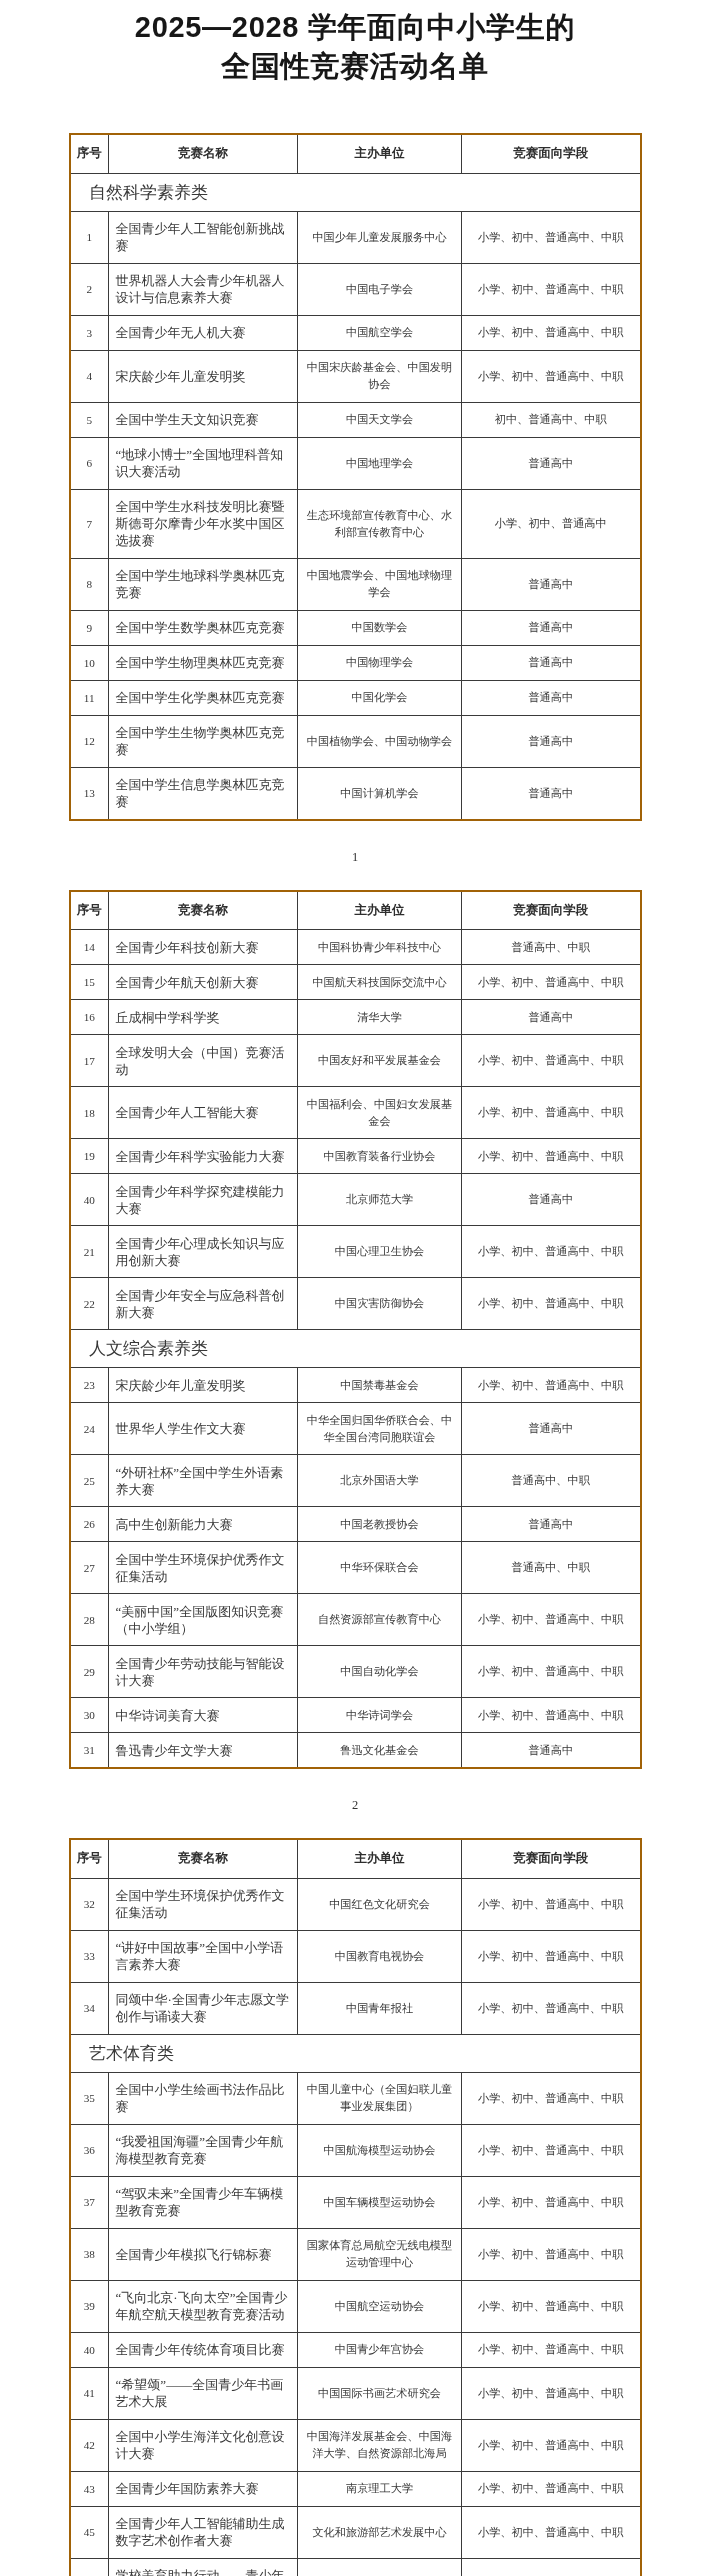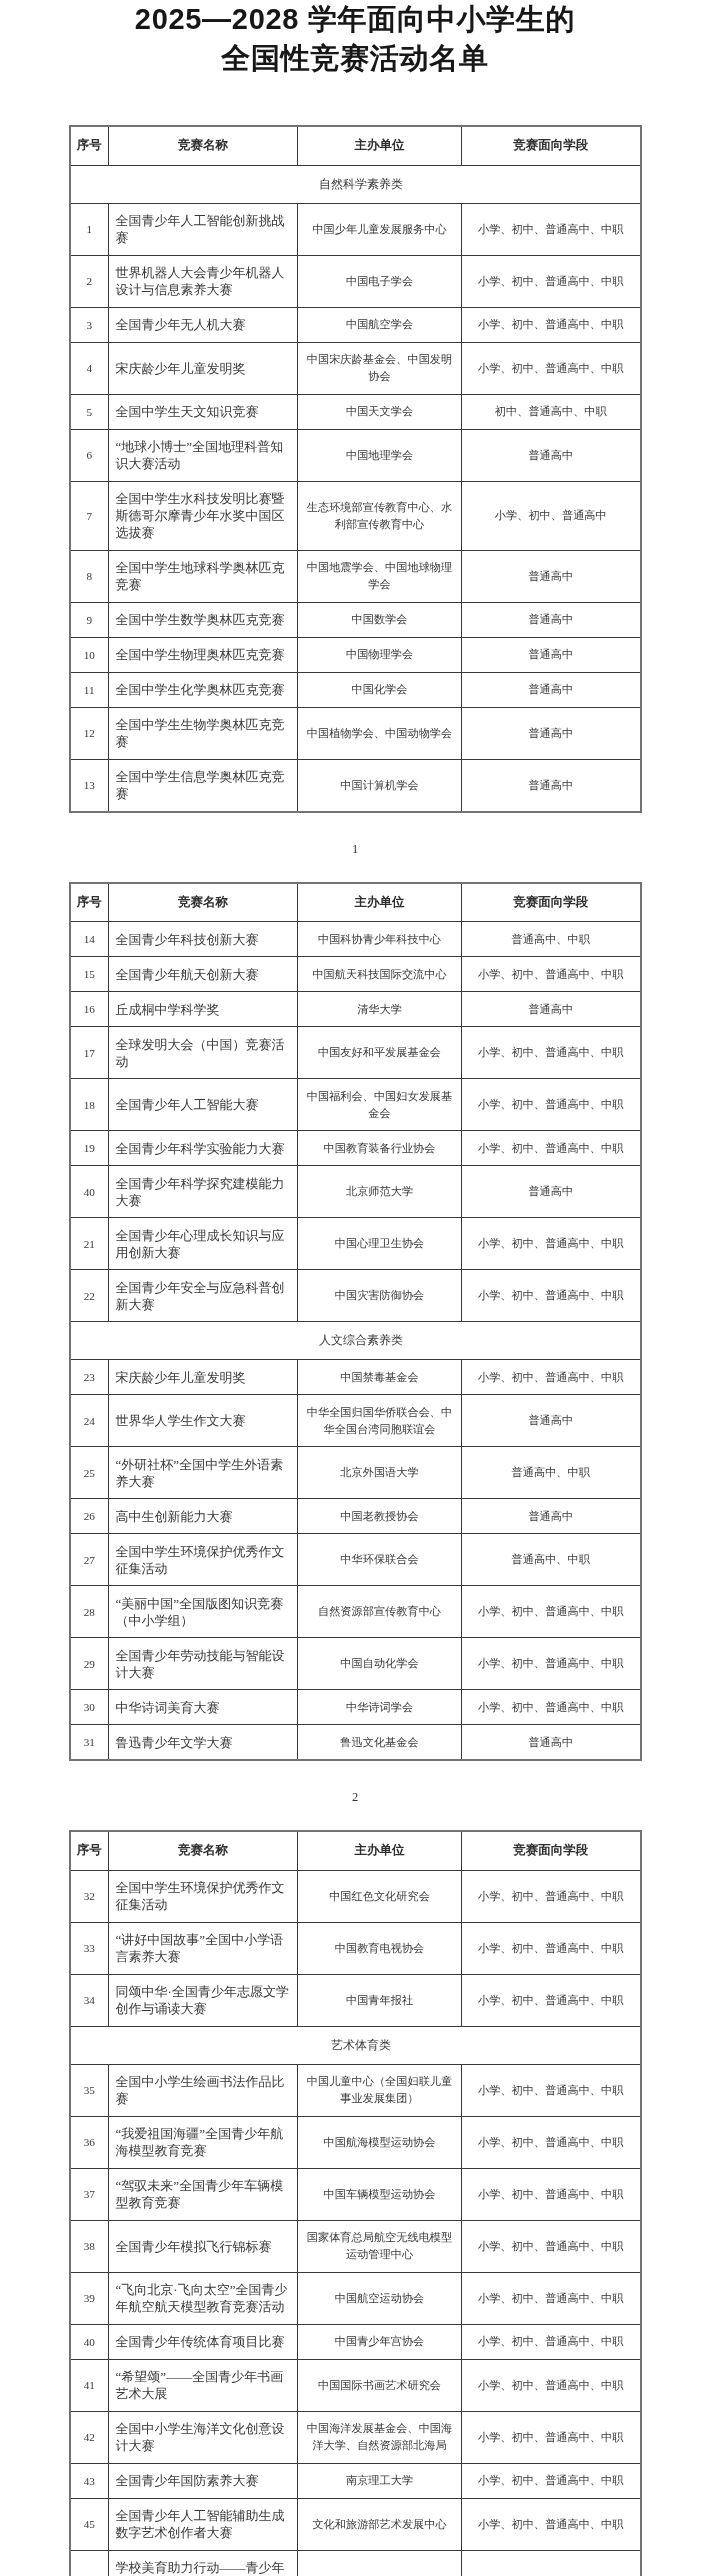--- a/index.html
+++ b/index.html
@@ -6,39 +6,39 @@
   html, body { background: #ffffff; }
   body {
     width: 710px;
     font-family: "Liberation Serif", "DejaVu Serif", serif;
     color: #383838;
   }
   .page {
     width: 710px;
     height: 2576px;
     background: #ffffff;
-    padding-top: 0;
+    padding-top: 8px;
     overflow: hidden;
   }
   .doc-title {
     text-align: center;
     font-family: "Liberation Sans", "DejaVu Sans", sans-serif;
     font-weight: bold;
     font-size: 29px;
     line-height: 39px;
     color: #171717;
     letter-spacing: 0.7px;
     margin-bottom: 47px;
   }
   table.comp-table {
     width: 571px;
     margin: 0 auto;
     border-collapse: collapse;
     table-layout: fixed;
-    border: 2px solid #737373;
+    border: 2px solid #a16207;
   }
   table.comp-table th,
   table.comp-table td {
     border: 1.3px solid #3a3a3a;
     vertical-align: middle;
   }
   table.comp-table th {
     height: 39px;
     font-size: 12.5px;
     font-weight: bold;
@@ -60,22 +60,22 @@
     line-height: 17px;
     padding: 8.5px 5.3px 8.5px 6.6px;
   }
   td.cell-org, td.cell-stage {
     text-align: center;
     font-size: 11.2px;
     line-height: 17px;
     padding: 8.5px 6.6px;
   }
   tr.section-row td {
-    text-align: center;
-    font-size: 12px;
+    text-align: left;
+    font-size: 17px;
     line-height: 17px;
     padding: 10px 6.6px 10px 18.4px;
   }
   .page-num {
     text-align: center;
     font-size: 12.5px;
     color: #333333;
     margin-top: 29px;
     margin-bottom: 25px;
   }

